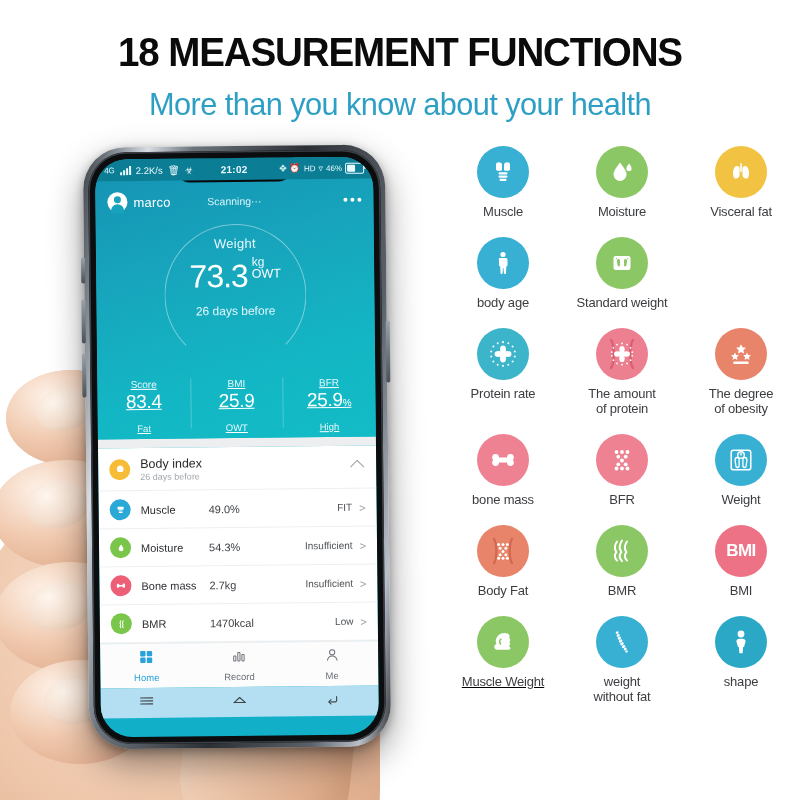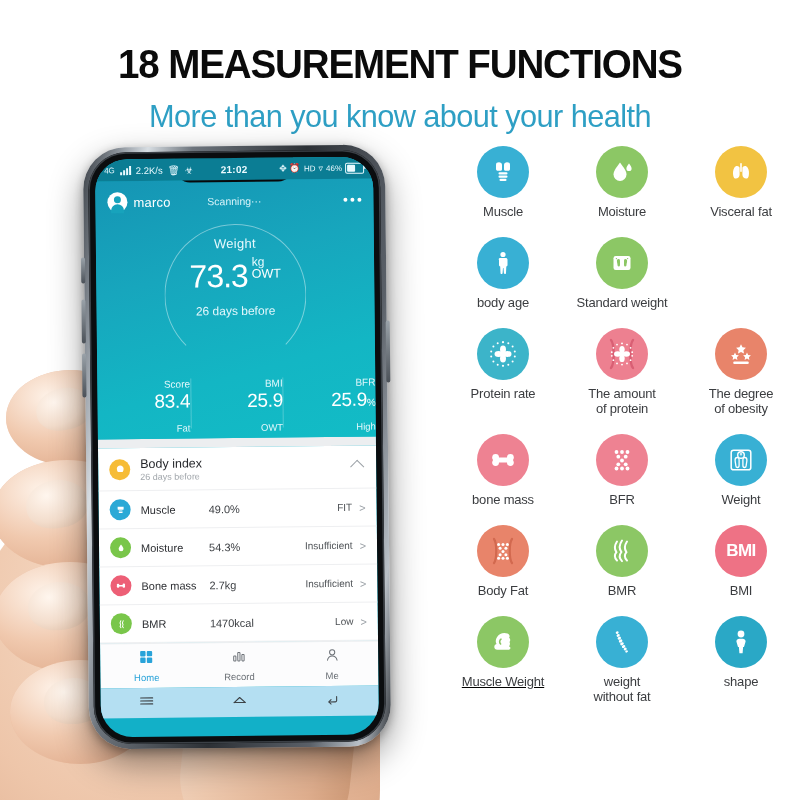--- a/index.html
+++ b/index.html
@@ -3,21 +3,21 @@
 <meta charset="utf-8">
 <style>
   html,body{margin:0;padding:0;}
   body{
     width:800px;height:800px;overflow:hidden;position:relative;
     background:#ffffff;
     font-family:"Liberation Sans","DejaVu Sans",sans-serif;
   }
 
   
-  #header{position:absolute;left:0;top:12px;width:636px;height:135px;}
+  #header{position:absolute;left:0;top:0;width:636px;height:135px;}
   #title{
     position:absolute;left:0;top:29px;width:800px;text-align:center;
     font-size:41px;font-weight:bold;color:#0b0b0b;letter-spacing:-1.2px;
     font-family:"Liberation Sans","DejaVu Sans",sans-serif;
     transform:scaleX(0.94);transform-origin:center;white-space:nowrap;
   }
   #subtitle{
     position:absolute;left:0;top:86px;width:800px;text-align:center;
     font-size:32px;color:#2e9fc4;letter-spacing:-0.6px;white-space:nowrap;
     transform:scaleX(0.96);transform-origin:center;
@@ -123,21 +123,21 @@
   #w-label{font-size:13px;color:#e6f9fd;letter-spacing:.3px;}
   #w-row{display:flex;align-items:flex-start;justify-content:center;margin-top:2px;}
   #w-val{font-size:32px;line-height:46px;font-weight:300;letter-spacing:-1px;}
   #w-units{margin-left:4px;margin-top:4px;text-align:left;line-height:11.5px;}
   #w-unit{font-size:12px;color:#e8fbff;display:block;}
   #w-state{font-size:12.5px;color:#fff;display:block;}
   #w-sub{font-size:12px;color:#e3f7fc;margin-top:5px;}
 
   
   #stats{display:flex;height:56px;padding-bottom:6px;}
-  .stat{flex:1;text-align:right;color:#fff;position:relative;padding-top:2px;}
+  .stat{flex:1;text-align:center;color:#fff;position:relative;padding-top:2px;text-decoration:underline;}
   .stat + .stat::before{content:"";position:absolute;left:0;top:2px;bottom:4px;width:1px;background:rgba(255,255,255,.25);}
   .s-k{font-size:10px;color:#e2f7fb;}
   .s-v{font-size:19px;margin-top:1px;letter-spacing:-.3px;}
   .s-v small{font-size:10px;}
   .s-t{font-size:9.5px;color:#e2f7fb;margin-top:10px;}
 
   
   #gapbar{height:9px;background:#eceef0;}
   #list{background:#fff;}
   .row{display:flex;align-items:center;height:37px;padding:0 11px;border-bottom:1px solid #eeeff1;}

